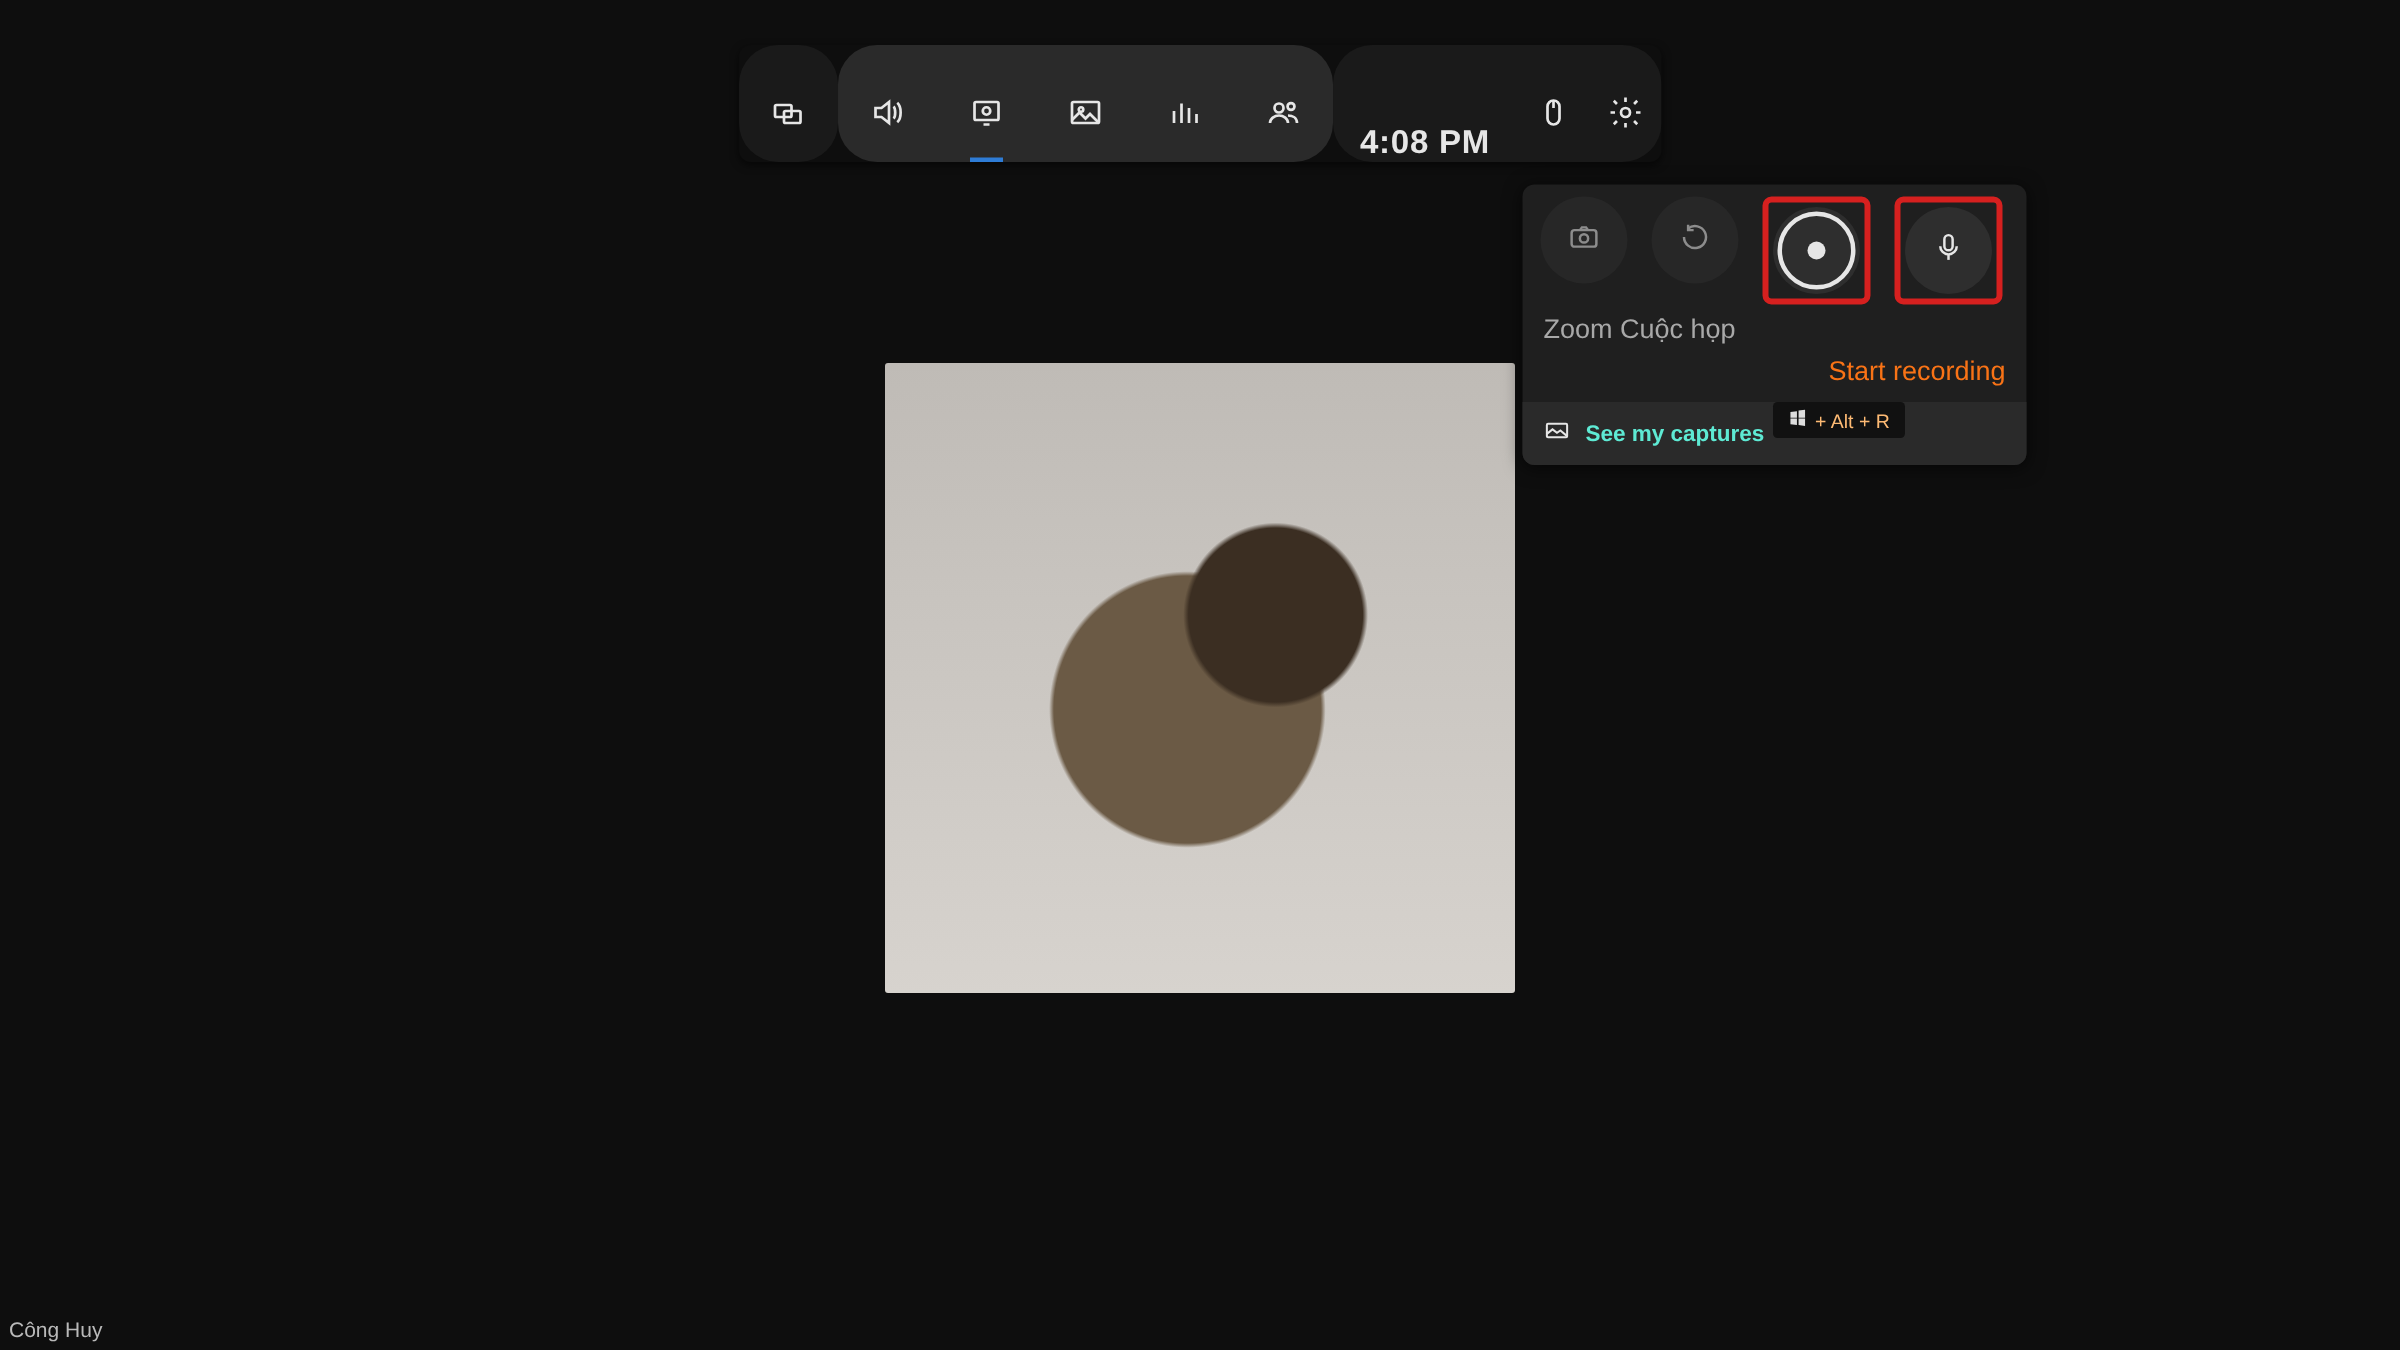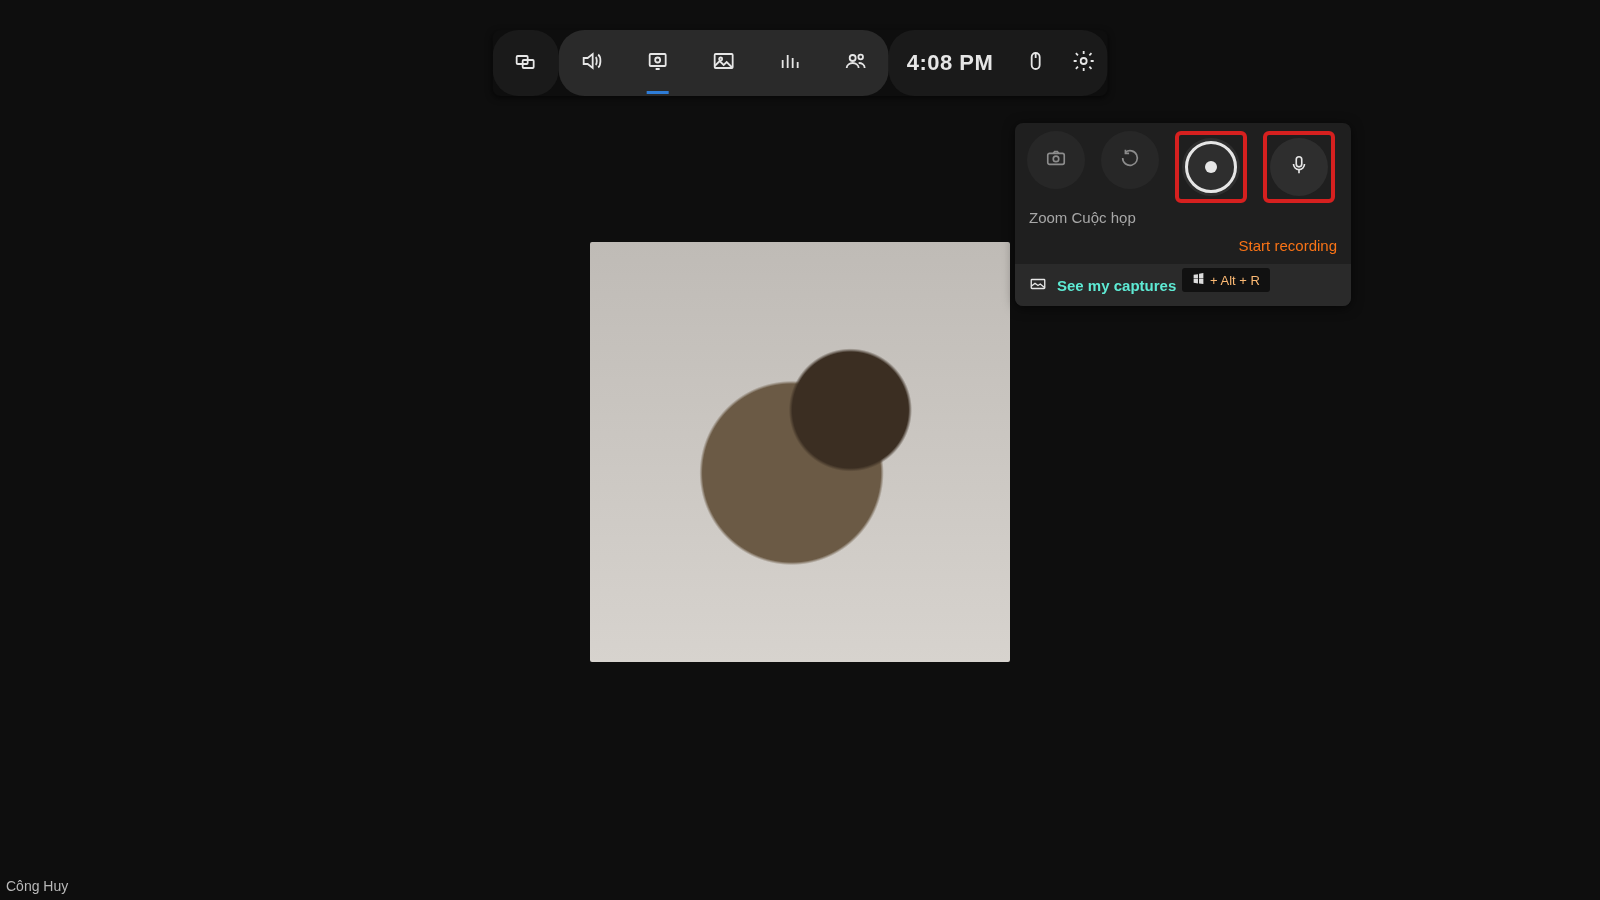--- a/index.html
+++ b/index.html
@@ -20,22 +20,22 @@
     left: 50%;
     transform: translateX(-50%);
     display: flex;
     align-items: stretch;
     border-radius: 8px;
     overflow: hidden;
     box-shadow: 0 2px 6px rgba(0,0,0,.6);
   }
   .gamebar-segment {
     display: flex;
-    align-items: center;
-    height: 66px;
+    align-items: flex-end;
+    height: 78px;
     background: #2a2a2a;
     border-radius: 26px;
   }
   .gamebar-segment.dark { background: #1a1a1a; }
   .gb-btn {
     width: 66px;
     height: 62px;
     display: flex;
     align-items: center;
     justify-content: center;
@@ -147,21 +147,21 @@
   .red-box {
     border: 4px solid #d6201f;
     border-radius: 6px;
     padding: 3px;
     box-sizing: border-box;
   }
 
   .cap-caption {
     padding: 2px 14px 10px 14px;
     display: flex;
-    font-size: 15px;
+    font-size: 18px;
     color: #a8a8a8;
     justify-content: center;
   }
   .cap-caption .left { flex: 1; }
   .cap-caption .right { color: #f97316; text-align: center; margin-top: 28px; }
 
   .cap-footer {
     height: 42px;
     background: #2a2a2a;
     display: flex;

